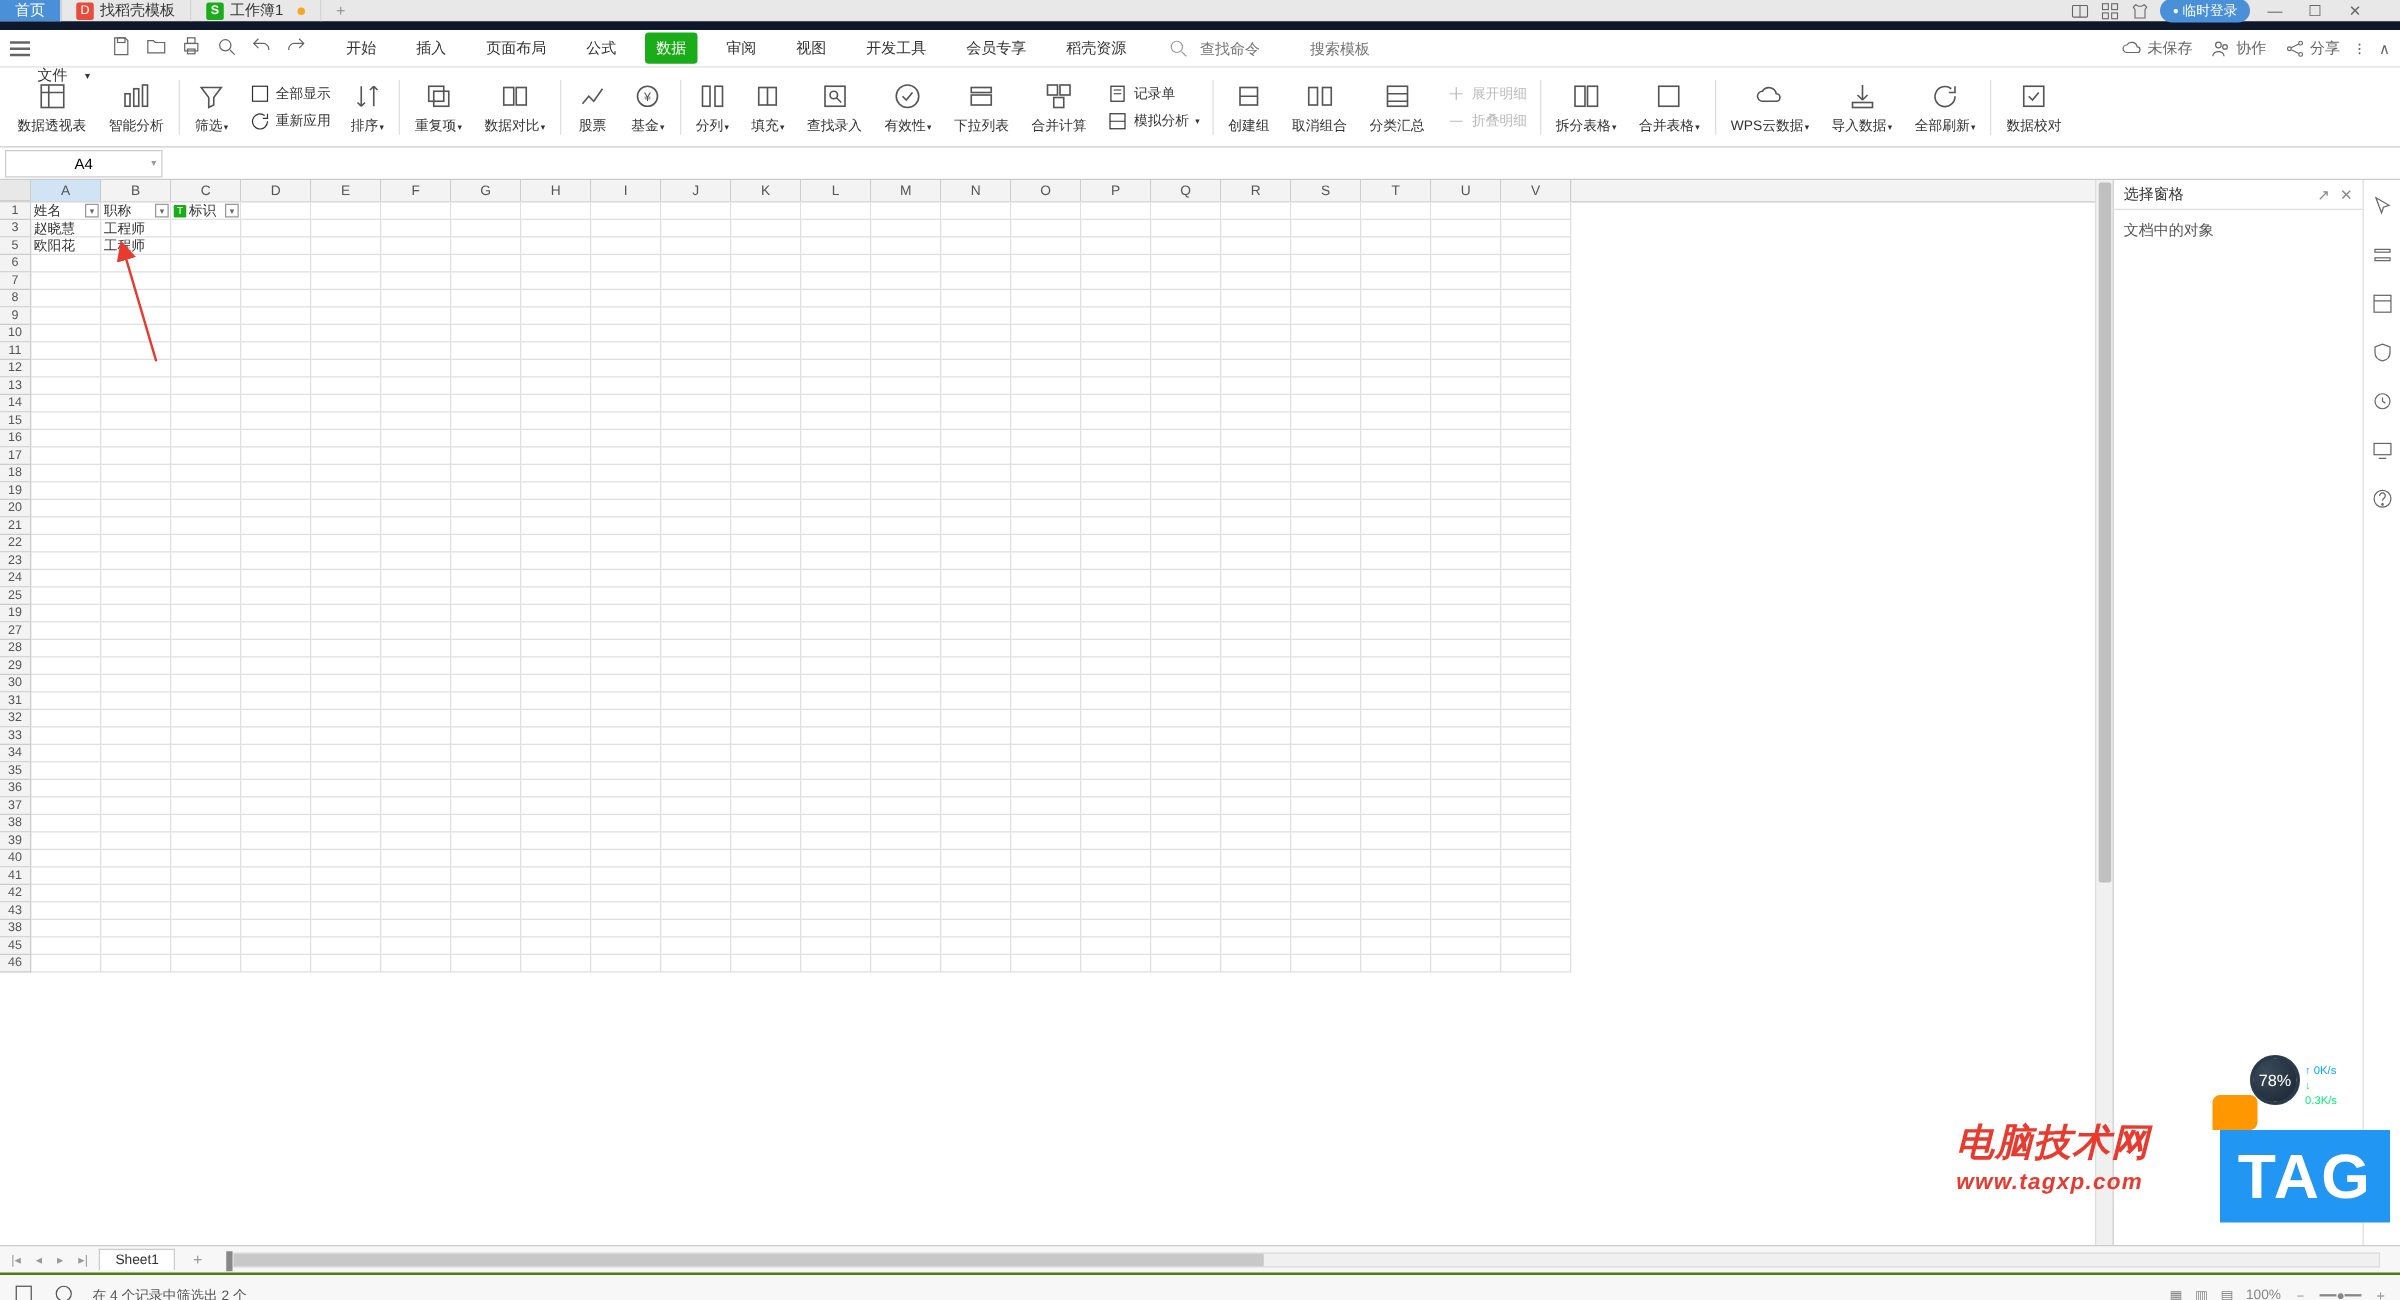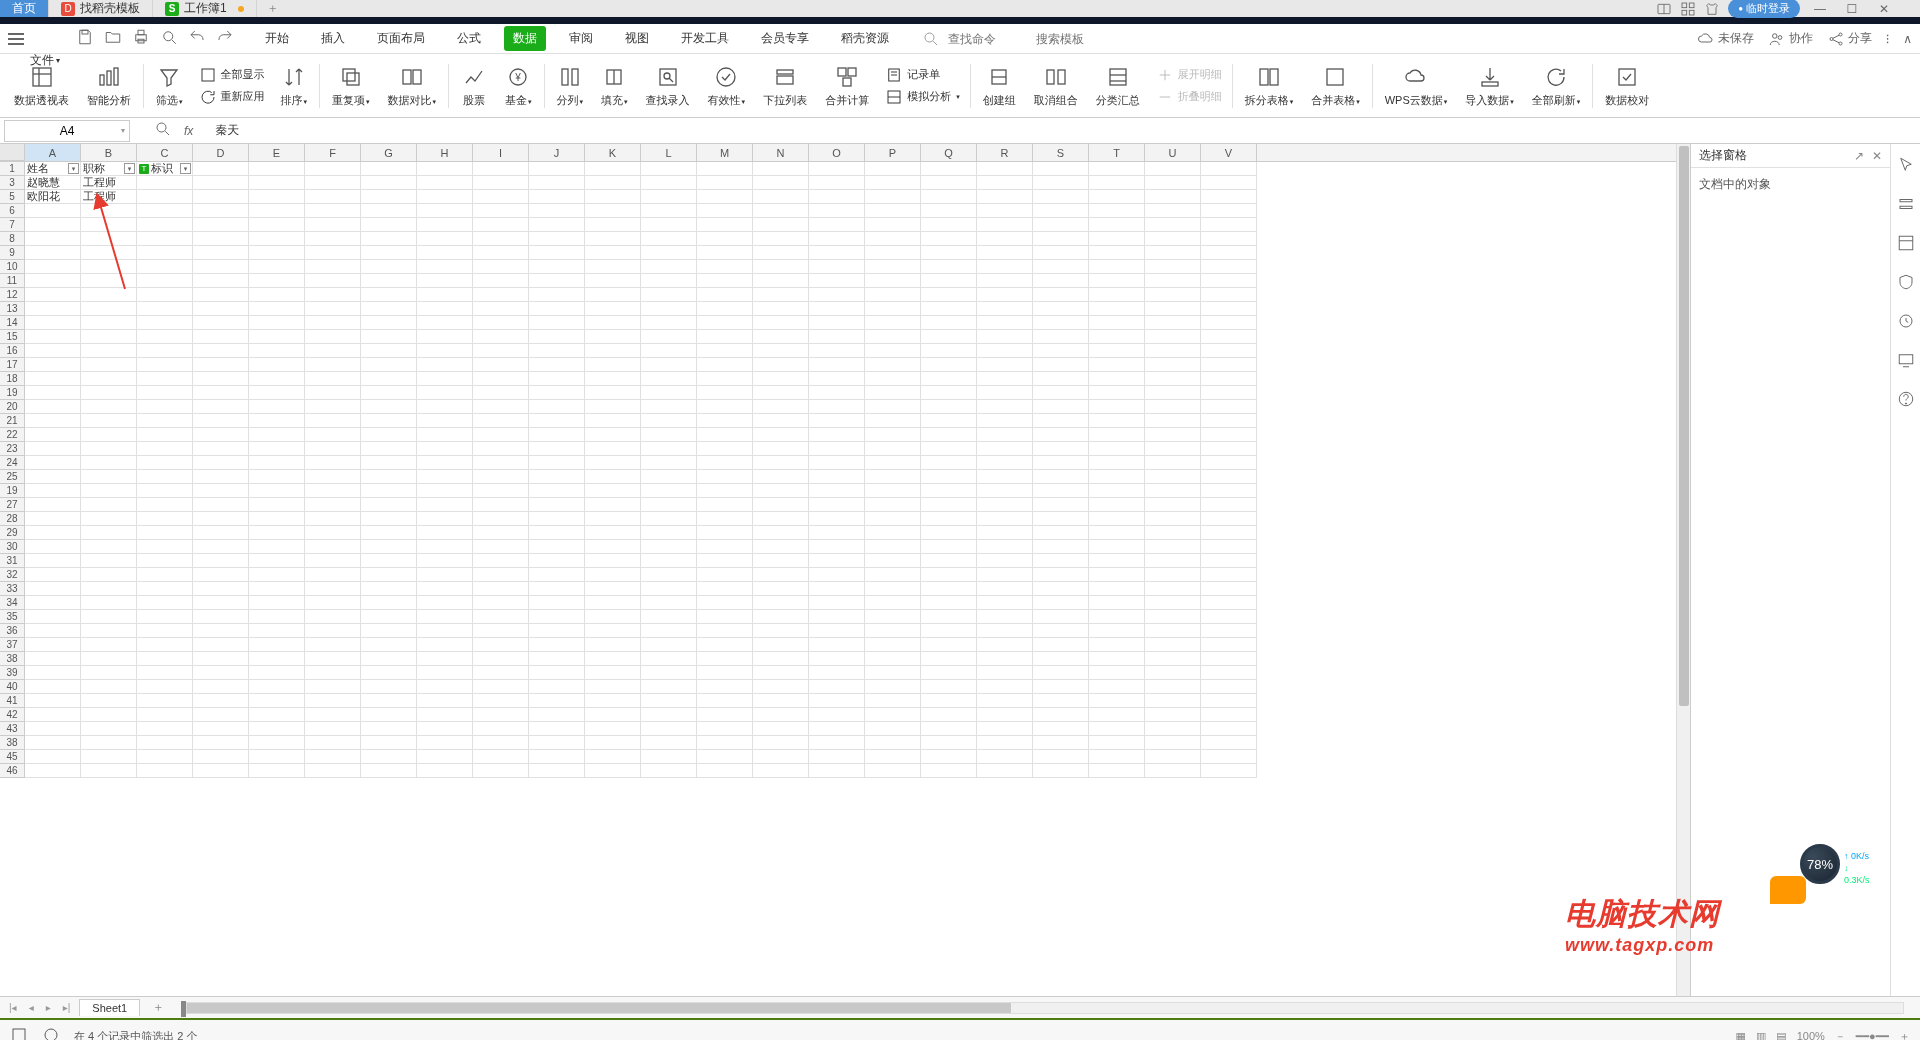--- a/index.html
+++ b/index.html
@@ -18,21 +18,21 @@
 .title-right .ic { width: 16px; height: 16px; display: inline-flex; align-items: center; justify-content: center; color: #666; cursor: pointer; }
 .login-pill { background: #4a90d9; color: #fff; padding: 2px 10px; border-radius: 10px; font-size: 11px; cursor: pointer; display: flex; align-items: center; gap: 3px; }
 .login-pill::before { content: "●"; font-size: 8px; }
 .win-btn { width: 24px; height: 20px; display: inline-flex; align-items: center; justify-content: center; color: #666; cursor: pointer; }
 
 
 .menu-bar { height: 30px; display: flex; align-items: center; padding: 0 8px; border-bottom: 1px solid #e0e0e0; gap: 4px; }
 .menu-left { display: flex; align-items: center; gap: 6px; }
 .hamburger { width: 16px; height: 12px; border-top: 2px solid #666; border-bottom: 2px solid #666; position: relative; cursor: pointer; }
 .hamburger::after { content: ""; position: absolute; top: 3px; left: 0; right: 0; height: 2px; background: #666; }
-.file-label { cursor: pointer; display: flex; align-items: center; gap: 2px; margin-top: 44px; }
+.file-label { cursor: pointer; display: flex; align-items: center; gap: 14px; margin-top: 44px; }
 .file-label .arr { font-size: 8px; }
 .quick-icons { display: flex; gap: 10px; margin-left: 12px; color: #666; }
 .quick-icons span { cursor: pointer; }
 .menu-tabs { display: flex; margin-left: 18px; gap: 14px; }
 .menu-tab { padding: 4px 9px; border-radius: 3px; cursor: pointer; }
 .menu-tab.active { background: #1aad19; color: #fff; }
 .search-box { display: flex; align-items: center; gap: 8px; margin-left: 20px; color: #999; }
 .search-box input { border: none; outline: none; color: #999; font-size: 12px; width: 80px; }
 .menu-right { margin-left: auto; display: flex; align-items: center; gap: 14px; color: #666; }
 .menu-right .mr-item { display: flex; align-items: center; gap: 3px; cursor: pointer; }
@@ -511,28 +511,20 @@
         </svg>
       </span>
       <span class="r-label">数据校对</span>
     </div>
 </div>
 
 <div class="formula-row">
   <div class="name-box">
     <input value="A4" style="">
     <span class="nb-arr">▾</span>
-  </div>
-  <div class="fx-area">
-    <span class="fx-icon"><svg class="ic16" viewBox="0 0 24 24">
-          <circle cx="10" cy="10" r="6"></circle>
-          <line x1="15" y1="15" x2="20" y2="20"></line>
-        </svg></span>
-    <span class="fx-label">fx</span>
-    <span class="fx-content">秦天</span>
   </div>
 </div>
 
 <div class="main">
   <div class="sheet-wrap">
     <div class="col-headers">
       <div class="corner"></div>
       <div class="col-h sel">A</div>
       <div class="col-h">B</div>
       <div class="col-h">C</div>
@@ -1712,20 +1704,21 @@
           <path d="M9 9a3 3 0 115 2c-1 1-2 1-2 3"></path>
           <circle cx="12" cy="18" r="0.8" fill="currentColor"></circle>
         </svg></span>
   </div>
 
   <div class="watermark1">
     <span>电脑技术网</span>
     <span class="sub">www.tagxp.com</span>
   </div>
   <div class="tag-bubble"></div>
+  <div class="tag-block">TAG</div>
   <div class="net-badge">
     <div class="net-circle">
         <span>78%</span>
       </div>
     <div class="net-stats"><span>↑ </span><span>0K/s</span><br><span class="dn">↓ </span><span class="dn">0.3K/s</span></div>
   </div>
 </div>
 
 <div class="sheet-tabs">
   <span class="nav">|◂</span>

